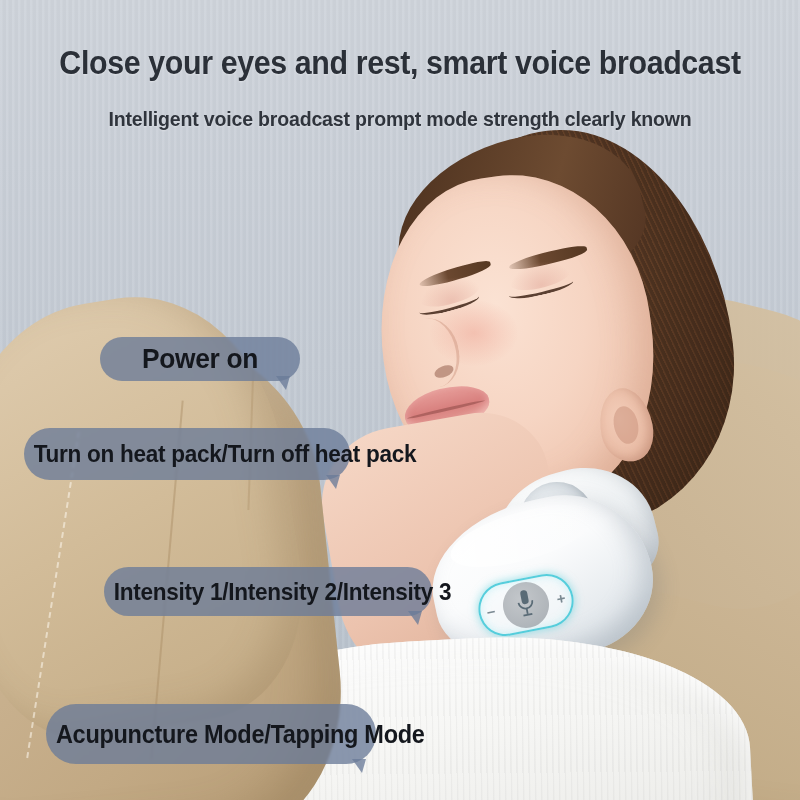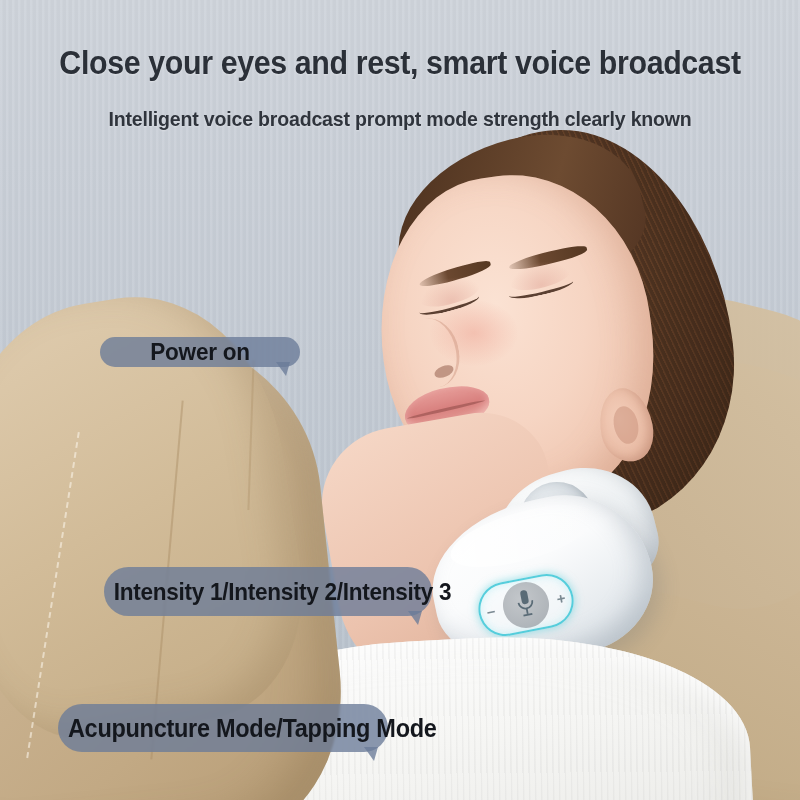--- a/index.html
+++ b/index.html
@@ -384,24 +384,24 @@
   .pill::after {
     content:"";
     position:absolute;
     right:10px; bottom:-9px;
     width:0; height:0;
     border-left:10px solid transparent;
     border-right:4px solid transparent;
     border-top:14px solid rgba(106,123,152,0.78);
   }
 
-  .pill-power     { left:100px; top:337px; width:200px; height:30px; font-size:24px; }
+  .pill-power     { left:100px; top:337px; width:200px; height:44px; font-size:28px; }
   .pill-heat      { left:24px;  top:428px; width:326px; height:52px; font-size:24px; }
   .pill-intensity { left:104px; top:567px; width:328px; height:49px; font-size:24px;align-items:center; }
-  .pill-mode      { left:58px;  top:704px; width:330px; height:48px; font-size:25px; }
+  .pill-mode      { left:46px;  top:704px; width:330px; height:60px; font-size:25px; }
 </style>
 </head>
 <body>
 
 <div id="scene">
 
   <div class="wall-texture"></div>
 
   <div class="cushion-right"></div>
   <div class="cushion-right-top"></div>
@@ -453,20 +453,23 @@
   <div class="seam s1"></div>
   <div class="seam s2"></div>
   <div class="seam s3"></div>
 
   <div class="headline">Close your eyes and rest, smart voice broadcast</div>
   <div class="subhead">Intelligent voice broadcast prompt mode strength clearly known</div>
 
   <div class="pill pill-power">
     <span class="pill-label">Power on</span>
   </div>
+  <div class="pill pill-heat">
+    <span class="pill-label">Turn on heat pack/Turn off heat pack</span>
+  </div>
   <div class="pill pill-intensity">
     <span class="pill-label">Intensity 1/Intensity 2/Intensity 3</span>
   </div>
   <div class="pill pill-mode">
     <span class="pill-label">Acupuncture Mode/Tapping Mode</span>
   </div>
 
 </div>
 
 </body></html>

